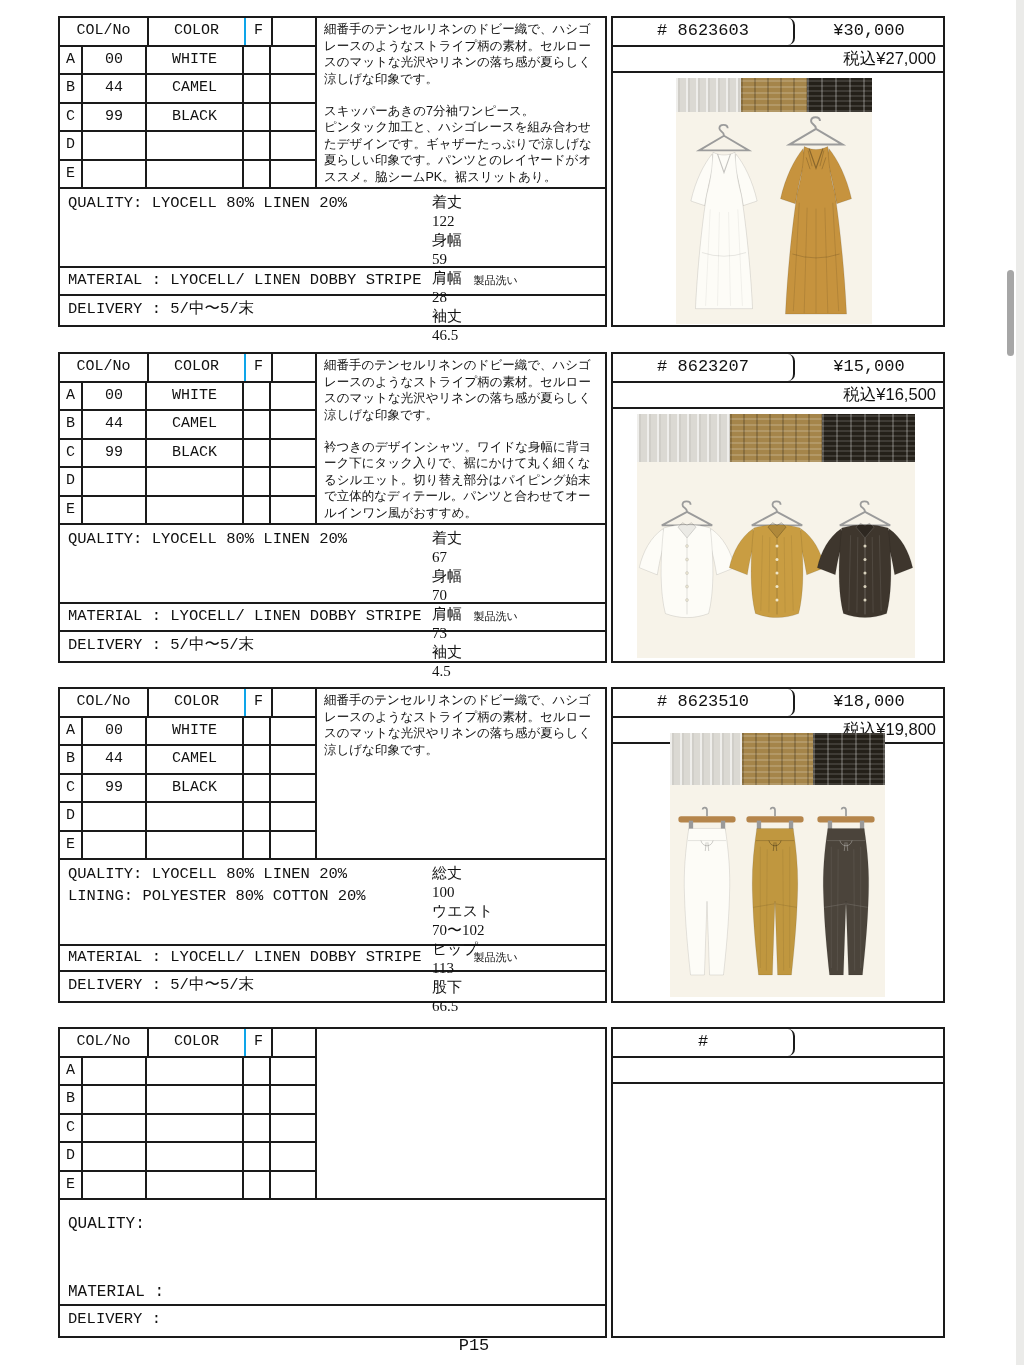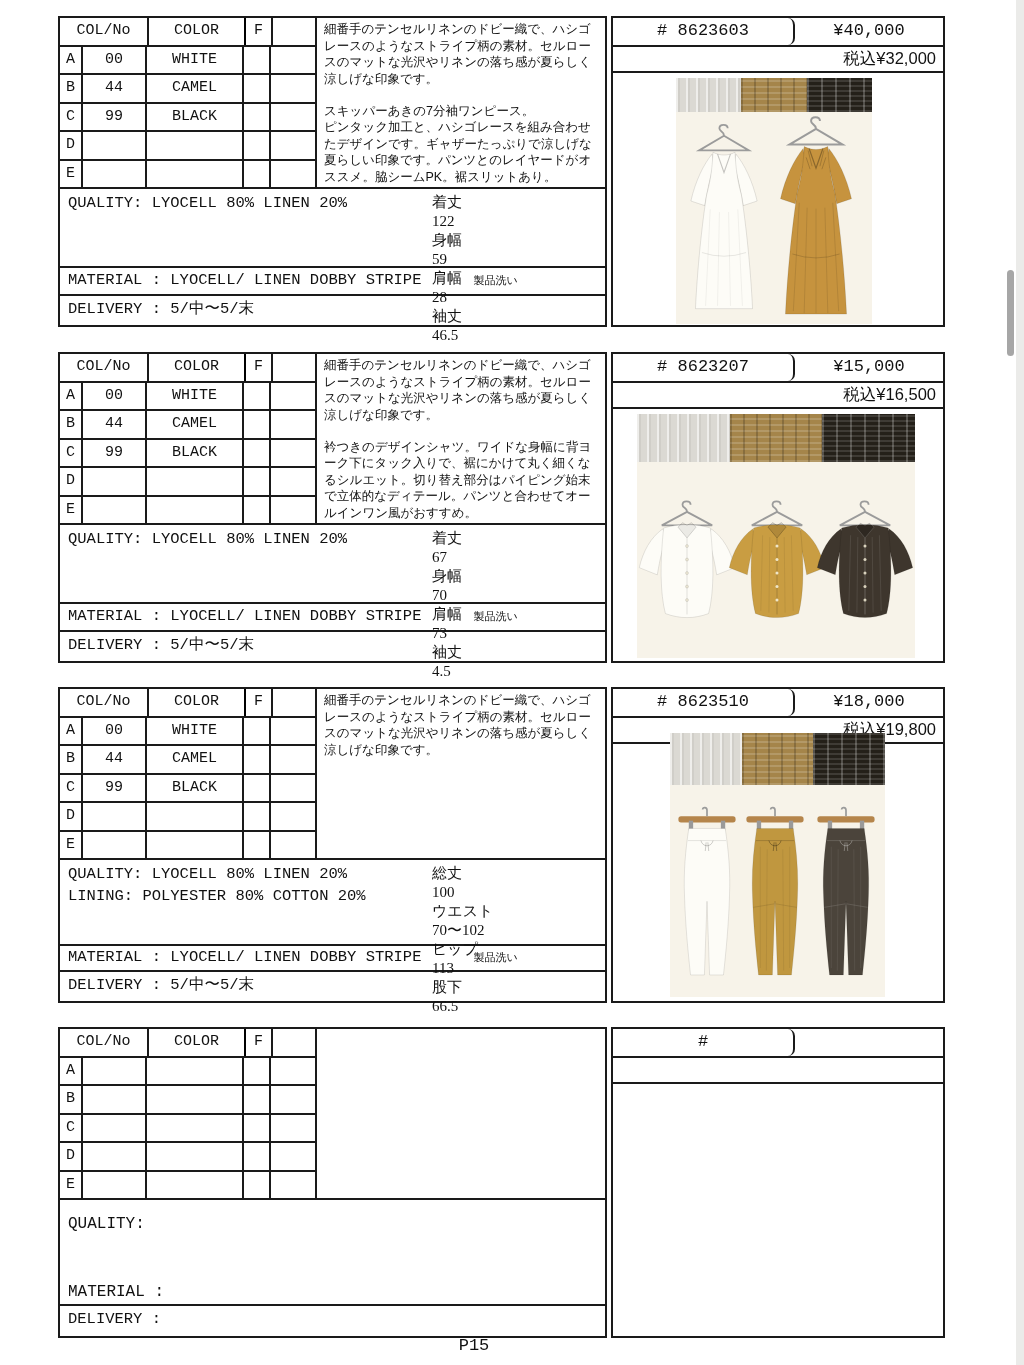--- a/index.html
+++ b/index.html
@@ -13,21 +13,21 @@
   .ltable{position:absolute;left:0;top:0;width:549px;height:311px;border:2px solid #1a1a1a;background:#fff;}
   .s3 .ltable{height:316px;}
 
   .toprow{display:flex;height:171px;border-bottom:2px solid #1a1a1a;}
   .ctable{width:257px;border-right:2px solid #1a1a1a;display:flex;flex-direction:column;
           font-family:"Liberation Mono","DejaVu Sans Mono",monospace;font-size:15px;}
   .hrow{height:29px;display:flex;border-bottom:2px solid #1a1a1a;}
   .crow{flex:1;display:flex;border-bottom:2px solid #1a1a1a;}
   .crow:last-child{border-bottom:none;}
   .hcn{width:89px;border-right:2px solid #1a1a1a;text-align:center;line-height:26px;}
-  .hcc{width:97px;border-right:2px solid #000000;text-align:center;line-height:26px;}
+  .hcc{width:97px;border-right:2px solid #0ea5e9;text-align:center;line-height:26px;}
   .hcf{width:27px;border-right:2px solid #1a1a1a;text-align:center;line-height:26px;}
   .hx{flex:1;}
   .cl{width:23px;border-right:2px solid #1a1a1a;text-align:center;line-height:26px;}
   .cn{width:64px;border-right:2px solid #1a1a1a;text-align:center;line-height:26px;}
   .cc{width:97px;border-right:2px solid #1a1a1a;text-align:center;line-height:26px;}
   .cf{width:27px;border-right:2px solid #1a1a1a;}
   .cx{flex:1;}
 
   .desc{flex:1;padding:3px 7px;font-size:12.5px;line-height:1.33;}
   .desc p{margin:0 0 15px 0;white-space:pre-line;}
@@ -172,23 +172,23 @@
         <span>MATERIAL : LYOCELL/ LINEN DOBBY STRIPE</span>
         <span class="wash">製品洗い</span>
       </div>
       <div class="delrow">
         <span>DELIVERY : 5/中〜5/末</span>
       </div>
     </div>
     <div class="rpanel">
       <div class="idrow">
         <div class="idcell"># 8623603</div>
-        <div class="pricecell">¥40,000</div>
-      </div>
-      <div class="taxrow">税込¥32,000</div>
+        <div class="pricecell">¥30,000</div>
+      </div>
+      <div class="taxrow">税込¥27,000</div>
       <div class="photo p1">
         <div class="swatches">
           <div class="swatch sw-white" style="background-color: rgb(219, 217, 211);"></div>
           <div class="swatch sw-camel" style="background-color: rgb(165, 133, 74);"></div>
           <div class="swatch sw-black" style="background-color: rgb(36, 32, 25);"></div>
         </div>
         <div class="cream" style="background-color: rgb(247, 243, 233);">
           <div class="garment" style="left: 2px; top: 4px; width: 92px; height: 205px; --g: #fdfcf7;">
             <svg viewBox="0 0 100 210">
               <path class="hangerline" d="M50 15 C50 10 45 11 45 7 C45 2 54 2 54 7"></path>

